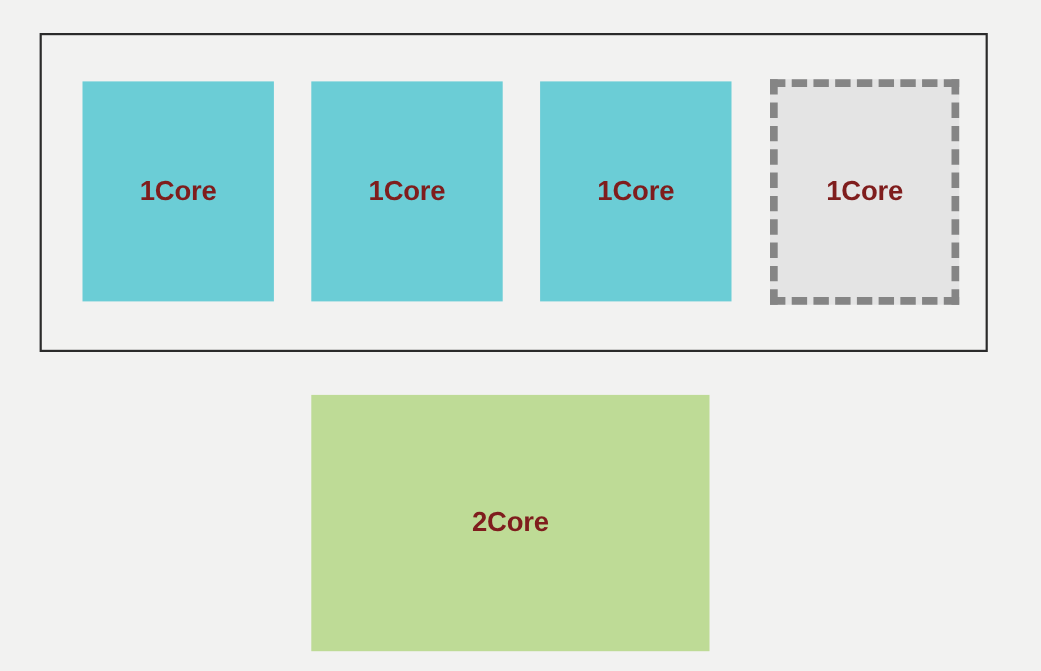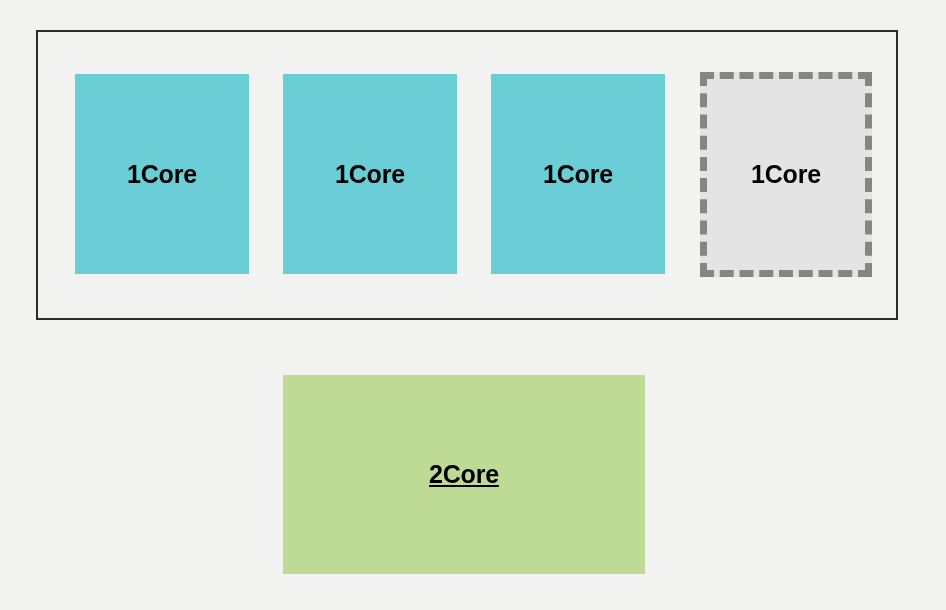--- a/index.html
+++ b/index.html
@@ -35,21 +35,21 @@
   .core-node {
     position: absolute;
     box-sizing: border-box;
     display: flex;
     align-items: center;
     justify-content: center;
   }
   .core-node .node-label {
     font-size: 25px;
     font-weight: bold;
-    color: #000000;
+    color: #7f1d1d;
     letter-spacing: -0.2px;
     line-height: 1;
     user-select: none;
   }
 
   .core-node.solid-teal {
     background: #6bcdd6;
     border: none;
   }
   .core-node.dashed-ghost {
@@ -59,21 +59,21 @@
   .core-node.solid-green {
     background: #bedb96;
     border: none;
   }
 
   
   #core-1 { left: 75px;  top: 74px;  width: 174px; height: 200px; }
   #core-2 { left: 283px; top: 74px;  width: 174px; height: 200px; }
   #core-3 { left: 491px; top: 74px;  width: 174px; height: 200px; }
   #core-4 { left: 700px; top: 72px;  width: 172px; height: 205px; }
-  #core-5 { left: 283px; top: 375px; width: 362px; height: 199px; text-decoration: underline; }
+  #core-5 { left: 283px; top: 359px; width: 362px; height: 233px; }
 </style>
 </head>
 <body>
 
 <div id="canvas">
 
   <div class="group-container"></div>
 
   <div class="core-node solid-teal" id="core-1">
     <span class="node-label">1Core</span>

